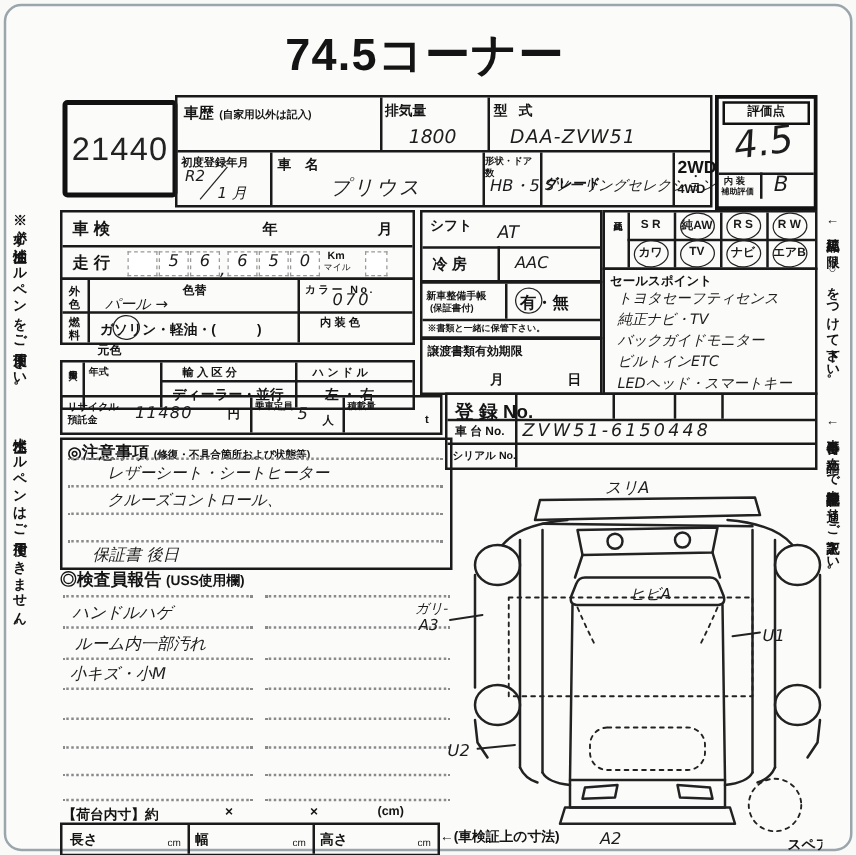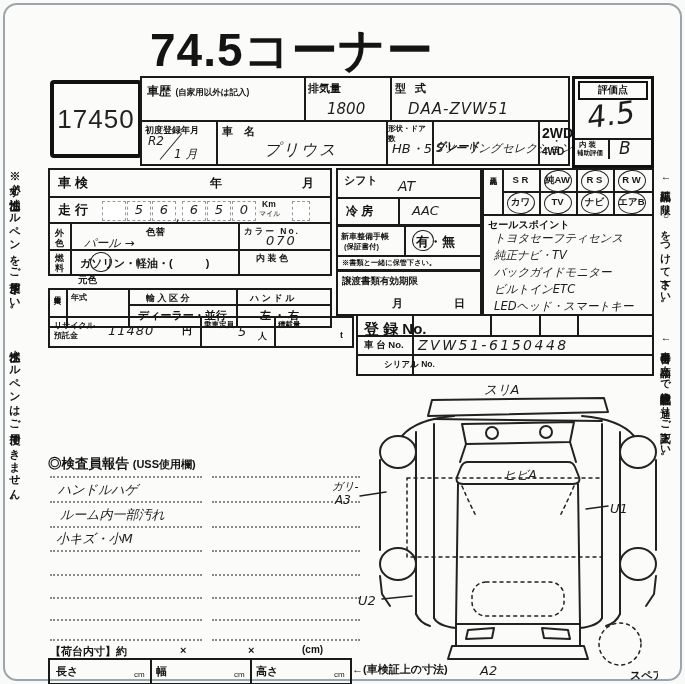--- a/index.html
+++ b/index.html
@@ -23,24 +23,24 @@
   .gp.circled .mk{display:block;}
   svg text{font-family:"DejaVu Sans",sans-serif;}
   .svghand{font-style:italic;fill:#1d1d1d;}
 </style>
 </head>
 <body>
 
 <div id="stage">
   <div class="edge"></div>
 
-  <div class="abs b" style="left:150px;top:20px;width:380px;font-size:46px;letter-spacing:1px;">74.5コーナー</div>
+  <div class="abs b" style="left:150px;top:20px;width:380px;text-align:center;font-size:36px;letter-spacing:1px;">74.5コーナー</div>
 
   <div class="abs" style="left:50px;top:80px;width:84px;height:70px;border:4px solid #111;border-radius:4px;display:flex;align-items:center;justify-content:center;">
-    <span style="font-size:26px;letter-spacing:1px;color:#222;">17450</span>
+    <span style="font-size:26px;letter-spacing:1px;color:#222;">21440</span>
   </div>
 
   <div class="box" style="left:140px;top:76px;width:426px;height:86px;">
     <div class="hl" style="left:0;right:0;top:42px;"></div>
     <div class="vl" style="left:162px;top:0;height:42px;"></div>
     <div class="vl" style="left:248px;top:0;height:42px;"></div>
     <div class="vl" style="left:74px;top:44px;height:42px;"></div>
     <div class="vl" style="left:244px;top:44px;height:42px;"></div>
     <div class="vl" style="left:290px;top:44px;height:42px;"></div>
     <div class="vl" style="left:396px;top:44px;height:42px;"></div>
@@ -146,20 +146,31 @@
     <div class="abs b" style="left:4px;top:12px;font-size:8px;">預託金</div>
     <div class="abs hand" style="left:58px;top:5px;font-size:13px;letter-spacing:1px;">11480</div>
     <div class="abs b" style="left:132px;top:6px;font-size:10px;">円</div>
     <div class="abs b" style="left:154px;top:2px;font-size:7.5px;">乗車定員</div>
     <div class="abs hand" style="left:188px;top:6px;font-size:13px;">5</div>
     <div class="abs b" style="left:208px;top:12px;font-size:9px;">人</div>
     <div class="abs b" style="left:228px;top:2px;font-size:7.5px;">積載量</div>
     <div class="abs b" style="left:290px;top:12px;font-size:9px;">t</div>
   </div>
 
+  <div class="box" style="left:48px;top:350px;width:310px;height:102px;">
+    <div class="abs b" style="left:4px;top:1px;font-size:13px;"><span>◎</span><span style="font-size:13.5px;">注意事項</span>
+      <span class="b" style="font-size:8.5px;">(修復・不具合箇所および状態等)</span></div>
+    <div class="dot" style="left:4px;width:300px;top:14px;"></div>
+    <div class="dot" style="left:4px;width:300px;top:36px;"></div>
+    <div class="dot" style="left:4px;width:300px;top:58px;"></div>
+    <div class="dot" style="left:4px;width:300px;top:80px;"></div>
+    <div class="abs hand" style="left:36px;top:18px;font-size:12.5px;">レザーシート・シートヒーター</div>
+    <div class="abs hand" style="left:36px;top:40px;font-size:12.5px;">クルーズコントロール、</div>
+    <div class="abs hand" style="left:24px;top:83px;font-size:13px;">保証書 後日</div>
+  </div>
 
   <div class="abs b" style="left:48px;top:455px;font-size:13.5px;">
     <span>◎</span><span>検査員報告</span>
     <span style="font-size:11px;">(USS使用欄)</span>
   </div>
   <div class="dot" style="left:50px;width:152px;top:476px;"></div>
     <div class="dot" style="left:212px;width:148px;top:476px;"></div>
   <div class="dot" style="left:50px;width:152px;top:501px;"></div>
     <div class="dot" style="left:212px;width:148px;top:501px;"></div>
   <div class="dot" style="left:50px;width:152px;top:526px;"></div>
@@ -250,21 +261,21 @@
   <div class="box" style="left:356px;top:314px;width:294px;height:58px;">
     <div class="hl" style="left:0;right:0;top:19px;height:1.5px;"></div>
     <div class="hl" style="left:0;right:0;top:38px;height:1.5px;"></div>
     <div class="vl" style="left:54px;top:0;height:58px;width:1.5px;"></div>
     <div class="vl" style="left:132px;top:0;height:19px;width:1.5px;"></div>
     <div class="vl" style="left:181px;top:0;height:19px;width:1.5px;"></div>
     <div class="vl" style="left:219px;top:0;height:19px;width:1.5px;"></div>
     <div class="abs b" style="left:6px;top:4px;font-size:15px;">登 録 No.</div>
     <div class="abs b" style="left:6px;top:23px;font-size:9.5px;">車 台 No.</div>
     <div class="abs hand" style="left:60px;top:21px;font-size:14px;letter-spacing:2.5px;">ZVW51-6150448</div>
-    <div class="abs b" style="left:4px;top:43px;font-size:8.5px;margin-left:22px;">シリアル No.</div>
+    <div class="abs b" style="left:4px;top:43px;font-size:8.5px;">シリアル No.</div>
   </div>
 
   <svg class="abs" style="left:328px;top:378px;z-index:5;pointer-events:none;" width="330" height="305" viewBox="-40 0 330 305" fill="none" stroke="#222" stroke-width="2" stroke-linejoin="round" stroke-linecap="round">
     <text class="svghand" x="116" y="16" font-size="13" stroke="none">スリA</text>
 
     <polygon points="64,22 236,20 240,34 60,38"></polygon>
     <line x1="66" y1="41" x2="234" y2="43"></line>
 
     <polygon points="94,46 206,44 202,64 98,66"></polygon>
     <circle cx="124" cy="55" r="6"></circle>

